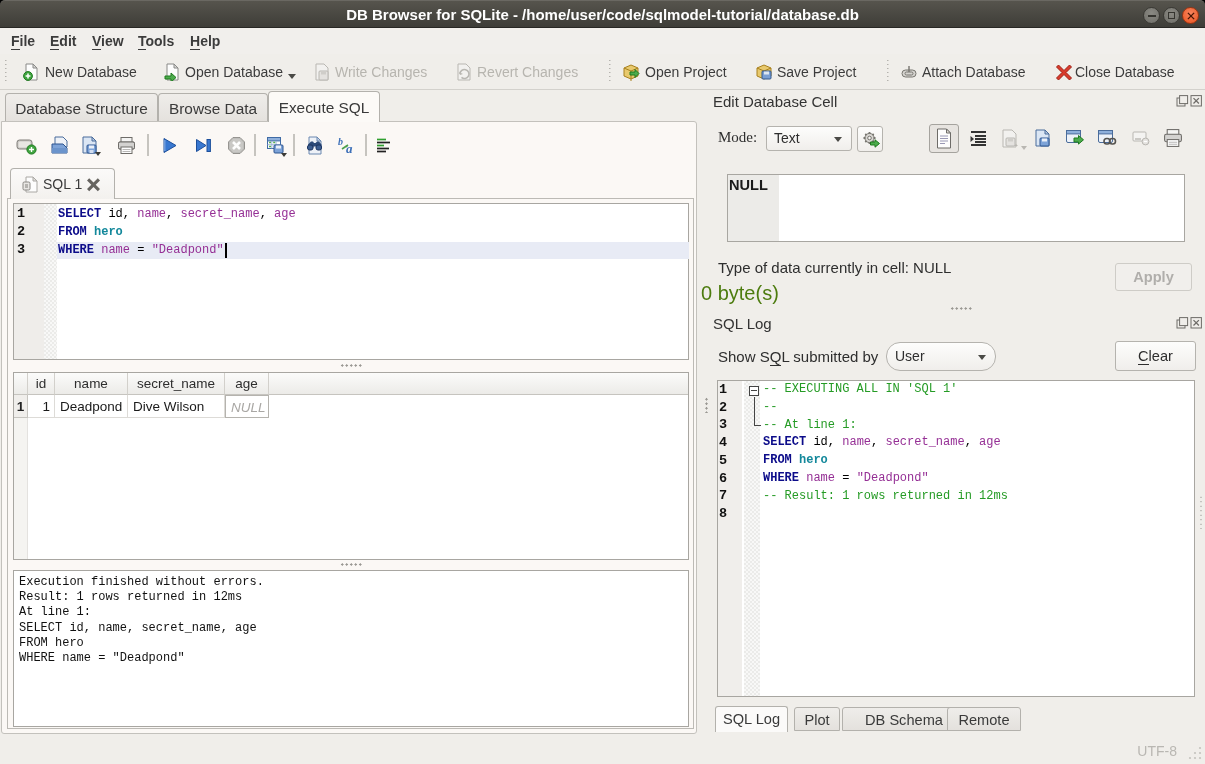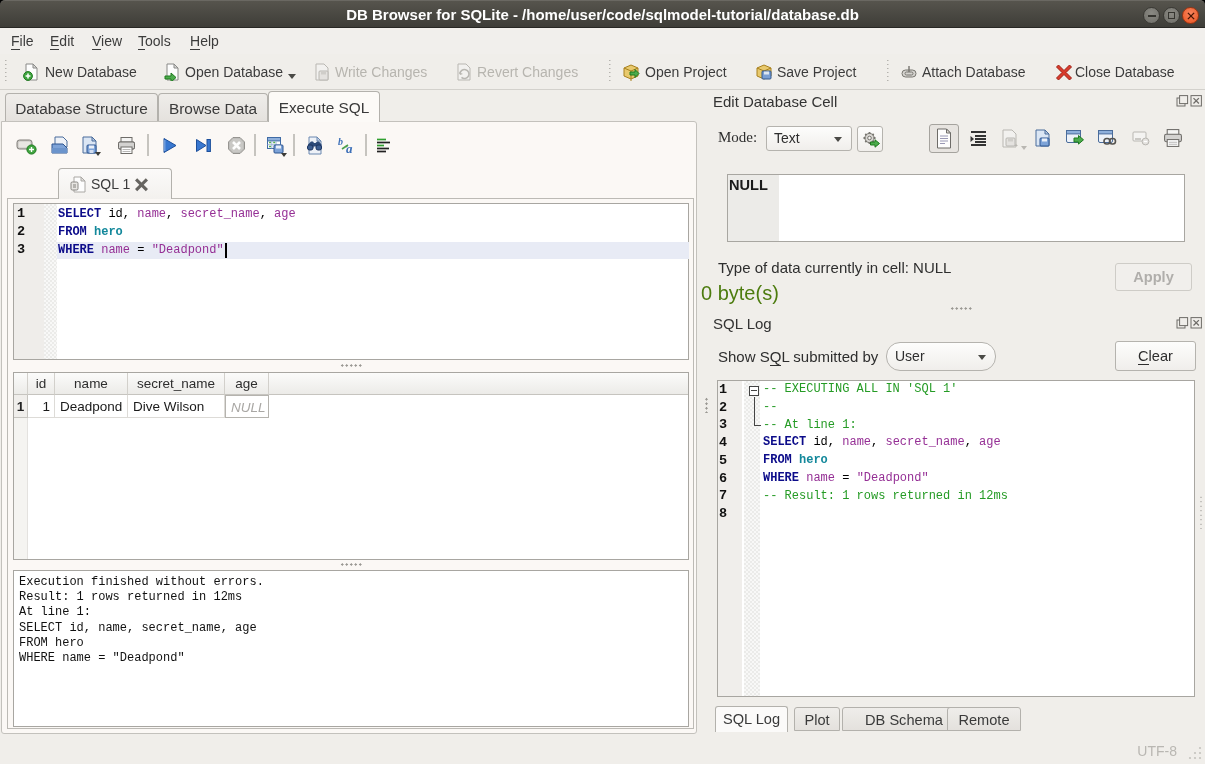--- a/index.html
+++ b/index.html
@@ -16,21 +16,21 @@
   border-radius:5px 5px 0 0; }
 #title-text { left:0; top:0; width:100%; height:27px; line-height:27px; text-align:center;
   color:#ffffff; font-size:15px; font-weight:bold; }
 .winbtn { top:7px; width:17px; height:17px; border-radius:50%; }
 #btn-min { left:1143px; background:radial-gradient(circle at 50% 35%, #8a8983, #6e6d67); border:1px solid #3a3934; }
 #btn-max { left:1162.5px; background:radial-gradient(circle at 50% 35%, #8a8983, #6e6d67); border:1px solid #3a3934; }
 #btn-close { left:1182px; background:radial-gradient(circle at 50% 35%, #f7845d, #ea5420); border:1px solid #9c3412; }
 
 
 #menubar { left:0; top:28px; width:1205px; height:26px; background:#f1efec; }
-.menuitem { position:absolute; top:0; height:26px; line-height:26px; font-size:14px; color:#3c3c3c; }
+.menuitem { position:absolute; top:0; height:26px; line-height:26px; font-size:14px; color:#3c3c3c;font-weight:bold; }
 .menuitem u { text-decoration:none; border-bottom:1px solid #3c3c3c; }
 
 
 #toolbar { left:0; top:55px; width:1205px; height:34px;padding-left:12px; }
 .tbtn { position:absolute; top:0; height:34px; font-size:14px; color:#3c3c3c; }
 .tbtn.disabled { color:#b7b5af; }
 .tbsep { position:absolute; top:5px; width:4px; height:24px;
   background-image:repeating-linear-gradient(#b5b3ae 0 1.5px, transparent 1.5px 4px);
   background-size:1.5px 100%; background-repeat:no-repeat; background-position:center; }
 .ticon { position:absolute; top:8px; width:18px; height:18px; }
@@ -40,23 +40,23 @@
   background:linear-gradient(#efedea,#e4e1dd); border:1px solid #b3b1ac; border-bottom:none;
   border-radius:4px 4px 0 0; }
 .mtab.active { background:#fcfaf7; z-index:5; }
 #paneborder { left:1px; top:121px; width:696px; height:613px; border:1px solid #c3c1bc; border-radius:0 3px 3px 3px; background:#fbf8f5; }
 
 
 .sicon { position:absolute; top:136px; width:19px; height:19px; }
 .ssep { position:absolute; top:134px; width:2px; height:22px; background:#c6c4bf; }
 
 
-#sqltab { left:10px; top:168px; width:114px; height:31px; background:linear-gradient(#fbfaf9,#f3f1ee);
+#sqltab { left:10px; top:168px; width:105px; height:31px; background:linear-gradient(#fbfaf9,#f3f1ee);
   border:1px solid #b3b1ac; border-bottom:none; border-radius:4px 4px 0 0; z-index:4;
-  font-size:14px; color:#3a3a3a;margin-left:48px; }
+  font-size:14px; color:#3a3a3a; }
 #innerpane { left:7px; top:198px; width:687px; height:531px; border:1px solid #bcbab5; background:#fbf8f5; }
 
 
 #editor { left:13px; top:203px; width:676px; height:157px; border:1px solid #a8a6a1; background:#ffffff; }
 #edgutter { left:0; top:0; width:30px; height:100%; background:#efedea; }
 #edfold { left:30px; top:0; width:13px; height:100%; background:#fdfdfd;
   background-image:repeating-conic-gradient(#ebebe9 0% 25%, #f8f8f7 0% 50%); background-size:4px 4px; }
 .lnum { position:absolute; left:0; width:26px; text-align:left; padding-left:3px; font-size:13.5px; font-weight:bold; color:#111; font-family:"Liberation Mono",monospace;}
 #curline { left:43px; top:37.5px; width:632px; height:17.7px; background:#e8ebf5; }
 .edline { position:absolute; left:44px; height:17.7px; line-height:17.7px; font-size:12px; white-space:pre; }

